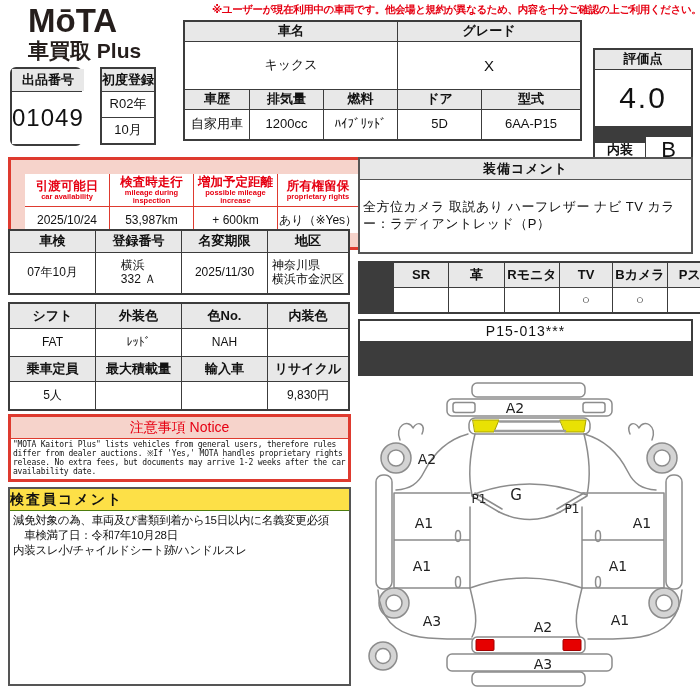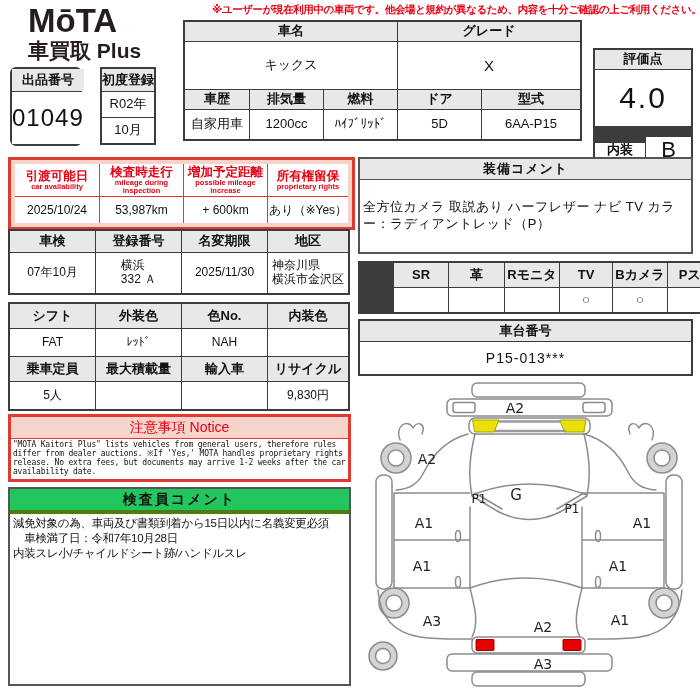--- a/index.html
+++ b/index.html
@@ -32,21 +32,21 @@
   #score-value{font-size:30px;letter-spacing:2px;}
   #score-bottom{display:grid!important;grid-template-columns:50px 1fr;gap:1px;background:#3c3c3c;padding:0;}
   #score-bottom>div{background:#fff;display:flex;align-items:center;justify-content:center;}
 
   
   #lot-box{left:10px;top:67px;width:72px;grid-template-rows:22px 52px;font-size:13px;border-radius:6px;}
   #lot-value{font-size:24px;letter-spacing:1px;}
   #firstreg-box{left:100px;top:67px;width:56px;grid-template-rows:22px 25px 25px;font-size:13px;}
 
   
-  #availability-box{left:8px;top:157px;border:3px solid #de3a2f;background:#f6d3cb;padding:4px;box-sizing:border-box;}
+  #availability-box{left:8px;top:157px;border:3px solid #de3a2f;background:#f6d3cb;padding:14px;box-sizing:border-box;}
   #availability-grid{display:grid;grid-template-columns:84px 83px 83px 80px;grid-template-rows:32px 26px;
                      gap:1px;background:#de3a2f;}
   #availability-grid>div{background:#fff;display:flex;flex-direction:column;align-items:center;justify-content:center;text-align:center;}
   .av-jp{color:#e60012;font-weight:bold;font-size:12.5px;line-height:13px;}
   .av-en{color:#e60012;font-weight:bold;font-size:7.5px;line-height:7.5px;}
   .av-val{font-size:12px;}
 
   #reg-table{left:8px;top:229px;grid-template-columns:85px 85px 85px 80px;
              grid-template-rows:21px 40px;font-size:12px;}
   #reg-table .hd{font-size:13px;}
@@ -57,22 +57,22 @@
 
   
   #notice-box{left:8px;top:414px;width:343px;border:3px solid #de3a2f;box-sizing:border-box;background:#fff;}
   #notice-title{background:#f6d3cb;color:#e60012;font-weight:normal;font-size:14px;text-align:center;
                 height:21px;line-height:21px;border-bottom:1px solid #de3a2f;}
   #notice-body{font-family:"DejaVu Sans Mono","Liberation Mono",monospace;font-size:8px;
                line-height:9px;letter-spacing:-0.2px;padding:1px 2px;height:38px;overflow:hidden;}
 
   
   #inspector-box{left:8px;top:487px;width:343px;height:199px;border:2px solid #555;box-sizing:border-box;background:#fff;}
-  #inspector-title{background:#22c55e;font-weight:bold;font-size:14px;text-align:center;height:21px;
-                   line-height:21px;border-bottom:4px solid #4d7c0f;letter-spacing:2px;}
+  #inspector-title{background:#fde047;font-weight:bold;font-size:14px;text-align:left;height:21px;
+                   line-height:21px;border-bottom:1px solid #4d7c0f;letter-spacing:2px;}
   #inspector-body{font-size:11.5px;line-height:15px;letter-spacing:-0.3px;padding:2px 3px;}
 
   
   #equip-comment-box{left:358px;top:157px;width:335px;height:97px;border:2px solid #555;box-sizing:border-box;background:#fff;}
   #equip-comment-title{background:#e8e8e8;font-weight:bold;font-size:13px;text-align:center;height:20px;
                        line-height:20px;border-bottom:1px solid #555;letter-spacing:1px;}
   #equip-comment-body{font-size:13px;line-height:17px;padding:18px 3px;letter-spacing:0.5px;}
 
   #equipment-table{left:358px;top:261px;grid-template-columns:54px 55px 54px 52px 54px 57px;
                    grid-template-rows:24px 24px;font-size:13px;padding-left:34px;}
@@ -211,21 +211,20 @@
   <div class="hd">Pスラ</div>
   <div class="circ"></div>
   <div class="circ"></div>
   <div class="circ"></div>
   <div class="circ">○</div>
   <div class="circ">○</div>
   <div class="circ"></div>
 </div>
 
 <div id="chassis-box" class="tbl abs">
-  <div class="hd">車台番号</div>
   <div id="chassis-value">P15-013***</div>
 </div>
 
 <svg class="abs" style="left:358px;top:376px" width="336" height="324" viewBox="0 0 336 324">
   <g fill="none" stroke="#8c8c8c" stroke-width="1.5" stroke-linecap="round" stroke-linejoin="round">
 
     <rect x="114" y="7" width="113" height="14" rx="5" fill="#fff"></rect>
     <rect x="89" y="23" width="165" height="17" rx="5" fill="#fff"></rect>
     <rect x="95" y="26.5" width="22" height="10" rx="2.5" fill="#fff"></rect>
     <rect x="225" y="26.5" width="22" height="10" rx="2.5" fill="#fff"></rect>

